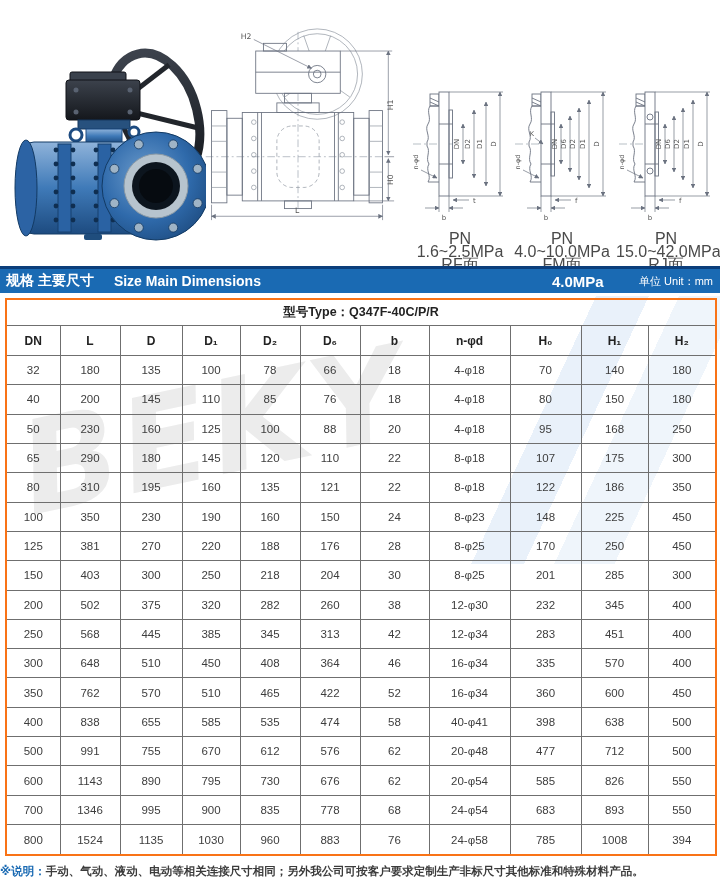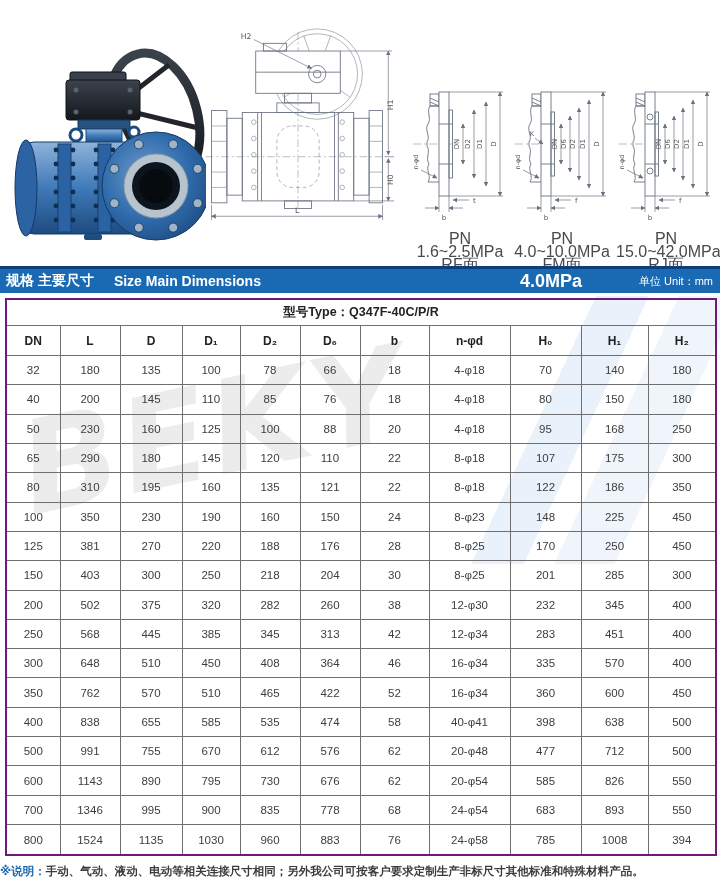--- a/index.html
+++ b/index.html
@@ -22,28 +22,28 @@
   svg text{font-family:"DejaVu Sans","Liberation Sans",sans-serif;fill:#555;}
   .lines{stroke:#6b7280;stroke-width:0.9;fill:none;}
   .thin{stroke:#8a929c;stroke-width:0.7;fill:none;}
   .cl{stroke:#9aa3ad;stroke-width:0.7;fill:none;stroke-dasharray:8 3 2 3;}
   .dim{stroke:#6b7280;stroke-width:0.7;fill:none;}
   
   .bar{position:absolute;top:266px;left:0;width:720px;height:24px;background:#1a6ab3;
        border-top:3px solid #0c3e7b;z-index:2;display:flex;align-items:center;color:#fff;}
   .bar .t-cn{font-size:14px;font-weight:bold;margin-left:6px;}
   .bar .t-en{font-size:14px;font-weight:bold;margin-left:20px;}
-  .bar .press{position:absolute;left:520px;font-size:18px;font-weight:bold;}
+  .bar .press{position:absolute;left:552px;font-size:15px;font-weight:bold;}
   .bar .unit{position:absolute;right:7px;font-size:11px;}
   
   .tbl-wrap{position:absolute;top:298px;left:5px;width:710px;z-index:1;}
   table{border-collapse:collapse;width:710px;height:558px;table-layout:fixed;background:transparent;}
   th,td{border:1px solid #6f6f6f;text-align:center;vertical-align:middle;
         font-size:11.5px;color:#3d3d3d;background:transparent;padding:0;}
-  table{border:2px solid #701a75;}
+  table{border:2px solid #f97316;}
   .type-row th{height:25px;font-size:12.5px;font-weight:bold;color:#222;}
   .head-row th{height:29px;font-size:12px;font-weight:600;color:#222;}
   
   .footnote{position:absolute;top:864px;left:0;width:710px;z-index:1;font-size:11.5px;
             font-weight:bold;color:#3c3c3c;white-space:nowrap;}
   .footnote .pre{color:#1a6ab3;}
 </style>
 </head>
 <body>
 

